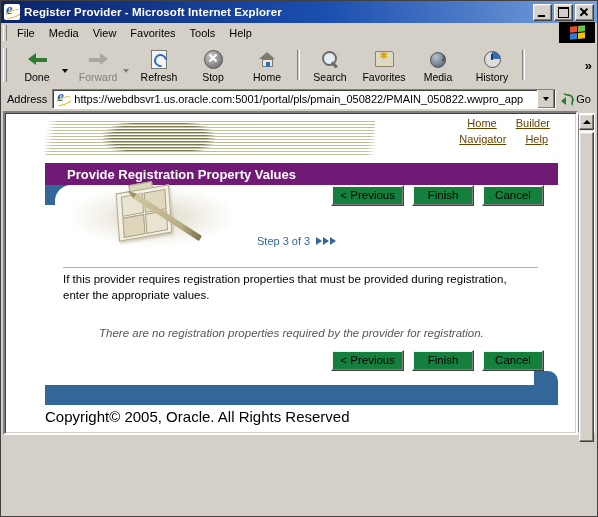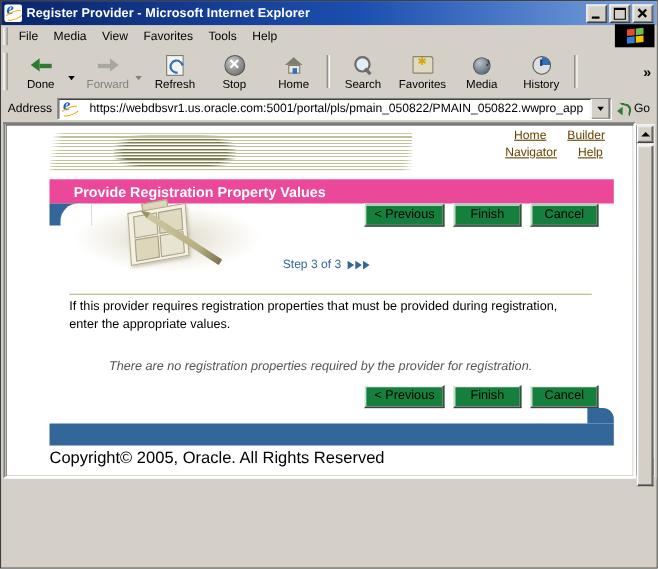--- a/index.html
+++ b/index.html
@@ -319,21 +319,20 @@
   }
 
   
   .addrbar {
     height: 24px;
     background: #d4d0c8;
     display: flex;
     align-items: center;
     padding-bottom: 1px;
     box-sizing: border-box;
-    text-align: center;
   }
   .addr-label { font-size: 11px; padding: 0 5px 0 6px; white-space: nowrap; }
   .addr-field {
     flex: 1 1 auto;
     height: 20px;
     background: #fff;
     border: 1px solid;
     border-color: #808080 #ffffff #ffffff #808080;
     box-shadow: inset 1px 1px 0 #404040;
     display: flex;
@@ -545,21 +544,21 @@
     text-decoration: underline;
     font-size: 11px;
     margin-left: 16px;
     cursor: default;
   }
   .hdr-links .row2 { padding-right: 2px; }
 
   .blue-banner {
     position: relative;
     height: 22px;
-    background: #ec4899;
+    background: #701a75;
     color: #fff;
     font-weight: bold;
     font-size: 13px;
     display: flex;
     align-items: center;
     padding-left: 22px;
     box-sizing: border-box;
     margin-right: 6px;
   }
   .banner-tail {

